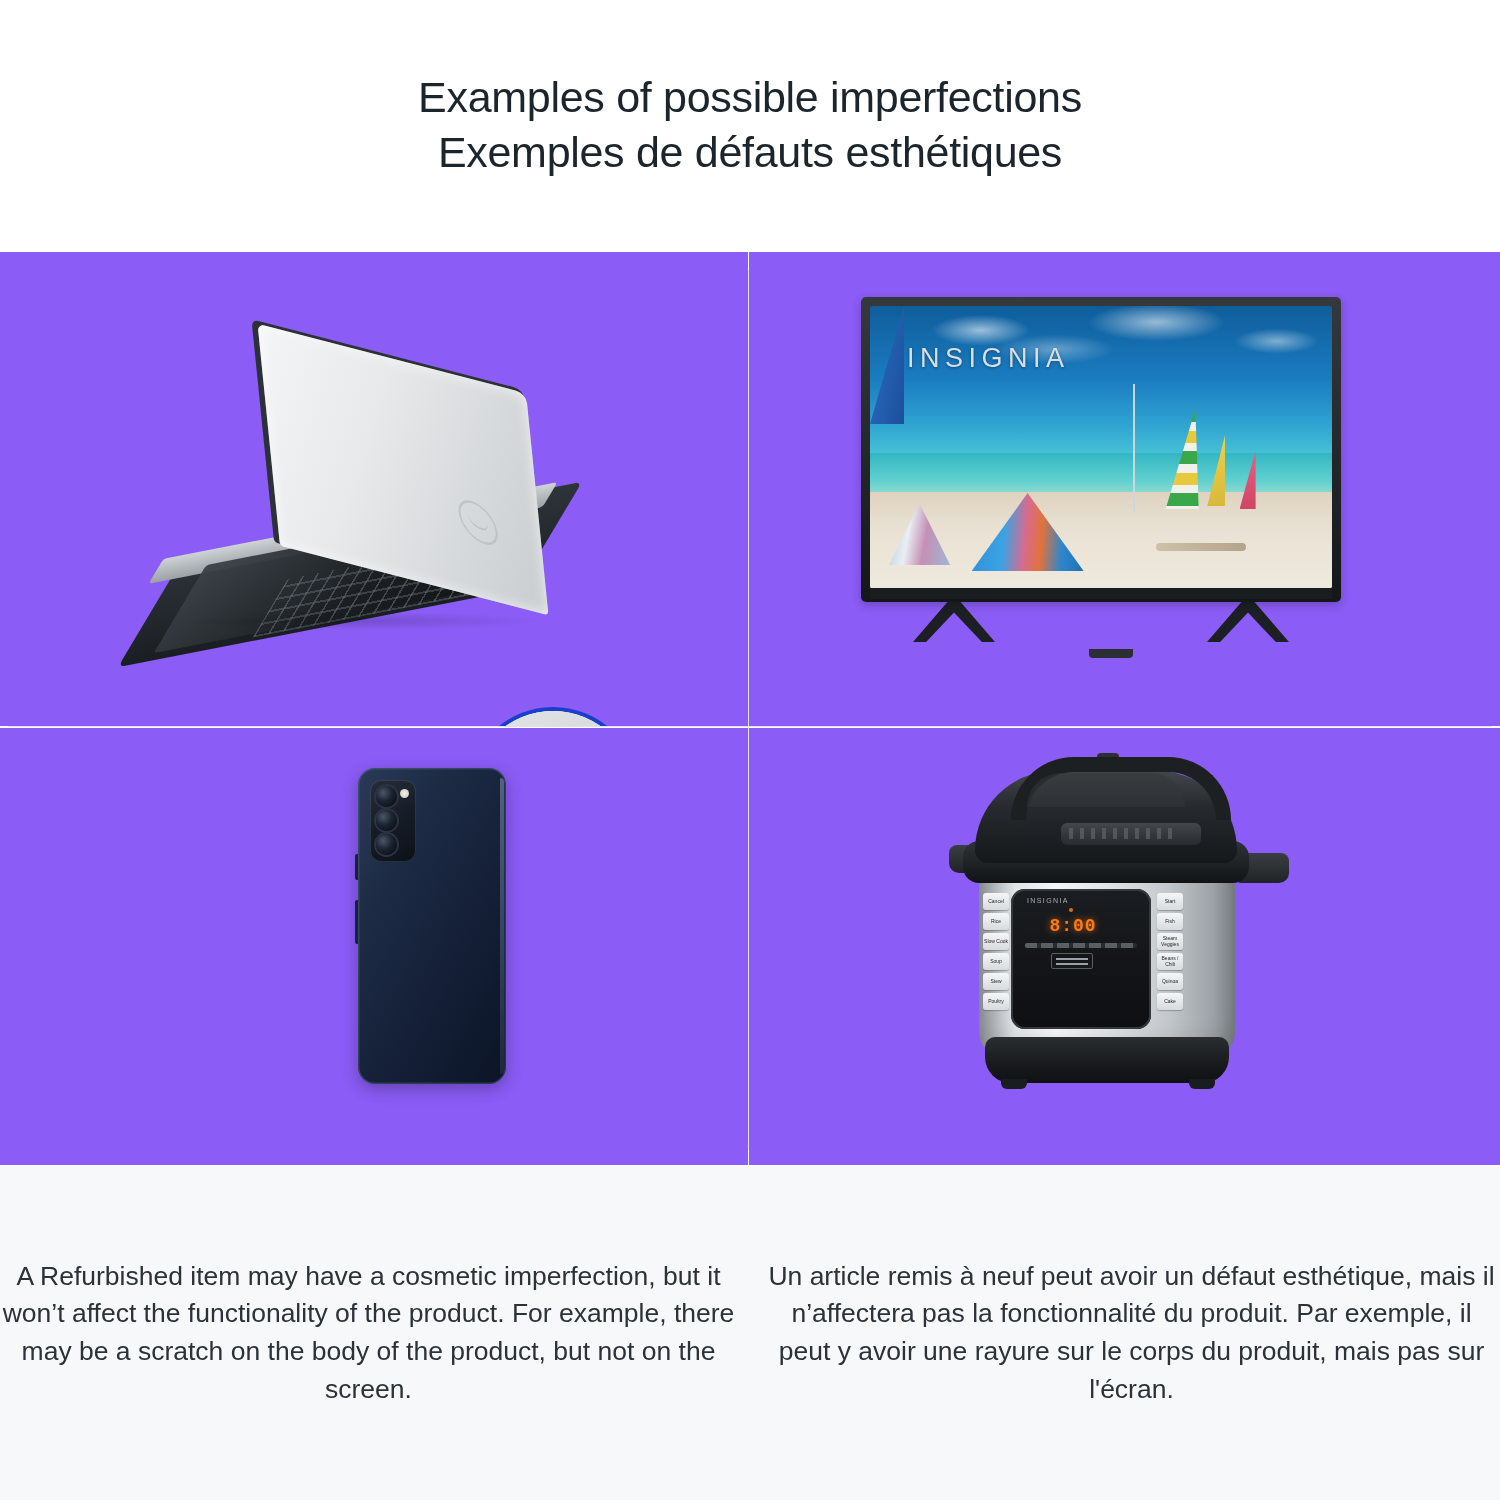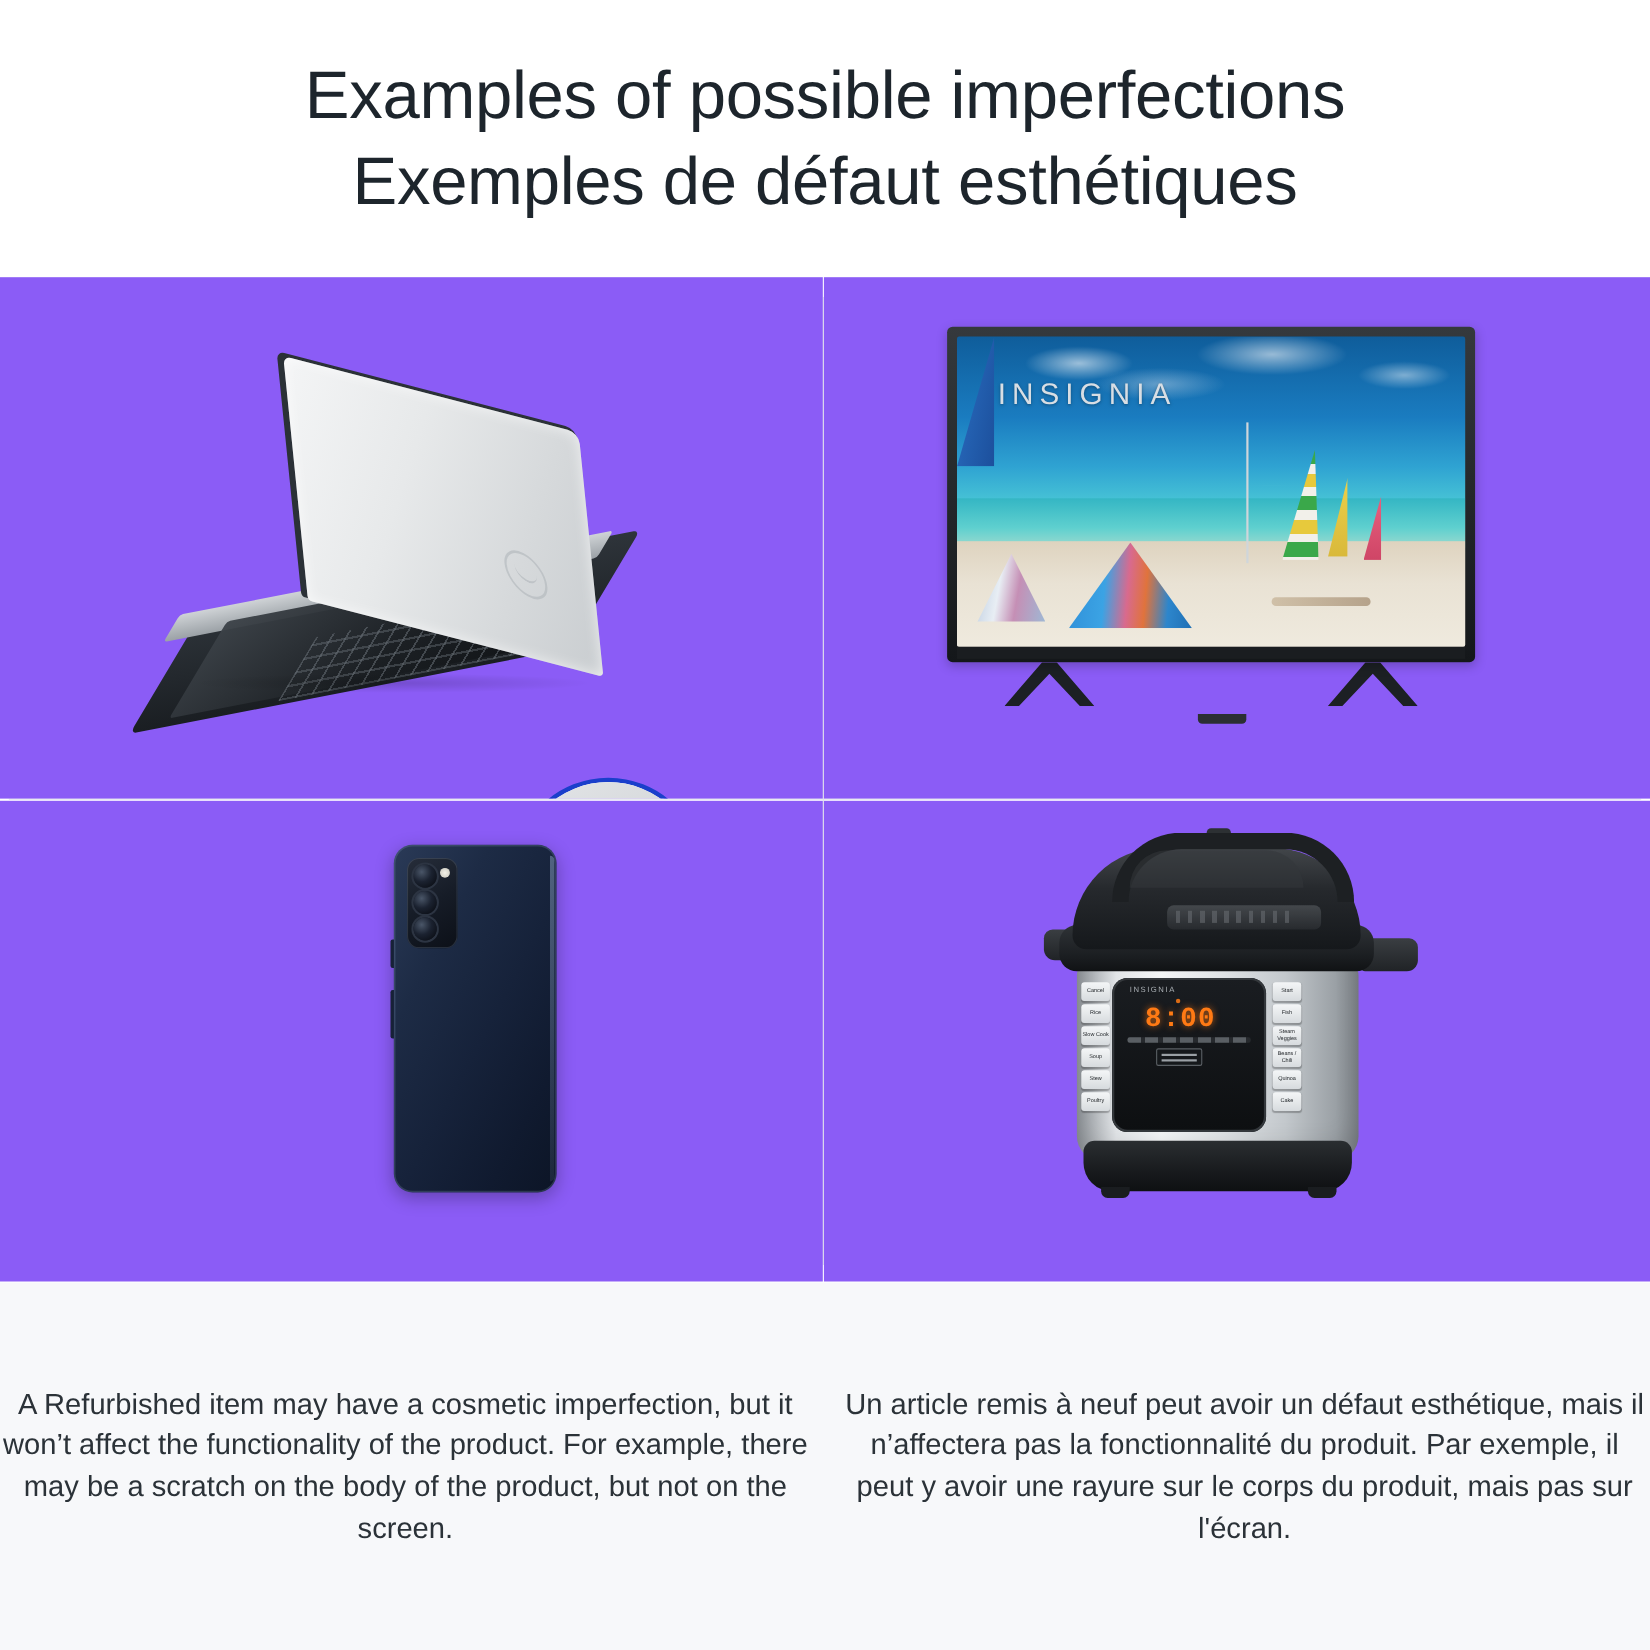--- a/index.html
+++ b/index.html
@@ -9,21 +9,21 @@
     font-family:"Liberation Sans", sans-serif;
     color:#1d252c;
     overflow:hidden;
   }
   .page{position:relative;width:1500px;height:1500px;}
 
   
   .header{position:absolute;left:0;top:0;width:1500px;height:250px;
     display:flex;flex-direction:column;align-items:center;justify-content:center;}
   .title-line{
-    font-size:61px;font-weight:300;letter-spacing:-0.3px;line-height:1.28;
+    font-size:43px;font-weight:300;letter-spacing:-0.3px;line-height:1.28;
     color:#1d252c;text-align:center;white-space:nowrap;
   }
 
   
   .grid{position:absolute;left:0;top:252px;width:1500px;height:913px;}
   .cell{position:absolute;overflow:hidden;background:#8b5cf6;}
   .cell-tl{left:0;top:0;width:748px;height:474px;}
   .cell-tr{left:749px;top:0;width:751px;height:474px;}
   .cell-bl{left:0;top:476px;width:748px;height:437px;}
   .cell-br{left:749px;top:476px;width:751px;height:437px;}
@@ -217,21 +217,21 @@
   .foot-l{left:52px;} .foot-r{left:240px;}
   .ck-panel{
     position:absolute;left:62px;top:136px;width:140px;height:140px;
     background:linear-gradient(180deg,#1a1d21 0%,#0d0f11 100%);
     border-radius:14px;box-shadow:inset 0 0 0 2px #34383c;
   }
   .ck-brand{position:absolute;left:16px;top:8px;font-size:7px;letter-spacing:1.4px;color:#a9aeb3;}
   .ck-led{
     position:absolute;left:26px;top:26px;width:72px;height:22px;
     display:flex;align-items:center;justify-content:center;
-    font-family:"Liberation Mono", monospace;font-size:25px;font-weight:700;
+    font-family:"Liberation Mono", monospace;font-size:18px;font-weight:700;
     color:#ff7a14;letter-spacing:1px;text-shadow:0 0 7px rgba(255,122,20,.75);
   }
   .ck-dot{position:absolute;left:58px;top:19px;width:4px;height:4px;border-radius:50%;background:#ff7a14;opacity:.85;}
   .ck-bar{position:absolute;left:14px;top:54px;width:112px;height:5px;
     background:repeating-linear-gradient(90deg,#5a5f64 0 12px,#26292d 12px 16px);border-radius:2px;}
   .ck-minidisp{position:absolute;left:40px;top:64px;width:40px;height:14px;
     border:1px solid #5a5f64;border-radius:2px;background:#15181b;}
   .ck-minidisp:after{content:"";position:absolute;left:4px;top:4px;width:32px;height:2px;
     background:#9aa0a5;box-shadow:0 5px 0 #9aa0a5;}
   .ck-sidecol{position:absolute;width:26px;display:flex;flex-direction:column;gap:3px;}
@@ -250,21 +250,21 @@
   .foot-p{width:1140px;text-align:center;font-size:26.5px;line-height:1.42;
     font-weight:400;color:#2b3238;}
 </style>
 </head>
 <body>
 
 <div class="page">
 
   <div class="header">
     <div class="title-line">Examples of possible imperfections</div>
-    <div class="title-line">Exemples de défaut esthétiques</div>
+    <div class="title-line">Exemples de défauts esthétiques</div>
   </div>
 
   <div class="grid">
 
     <div class="divider-v"></div>
     <div class="divider-h"></div>
 
     <div class="cell cell-tl">
       <div class="laptop-wrap">
         <div class="lap-base"></div>

